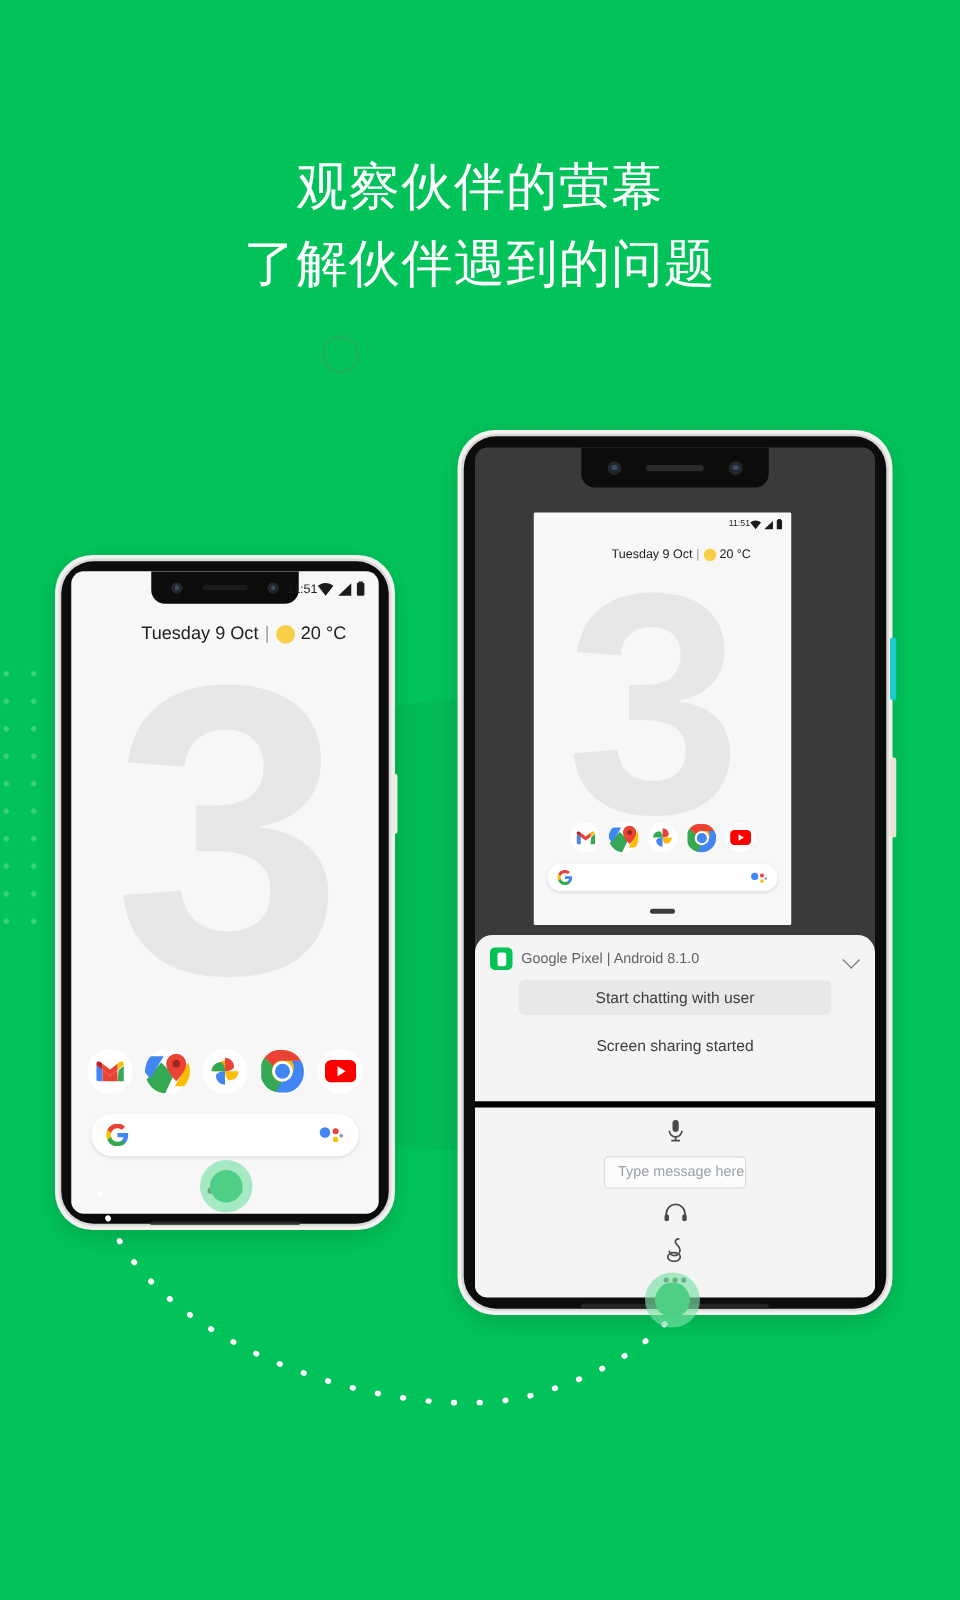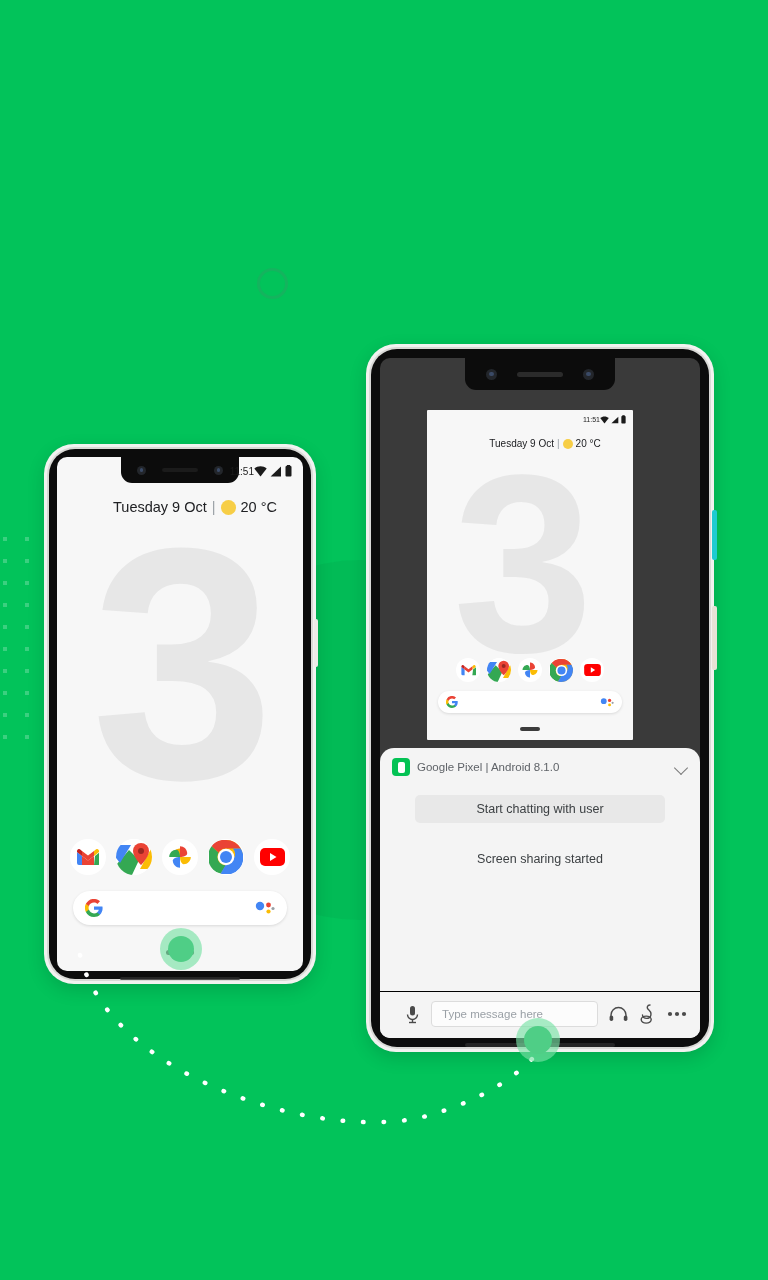--- a/index.html
+++ b/index.html
@@ -159,49 +159,52 @@
   .chat-head .title { font-size: 11.5px; color: #5f6368; flex: 1 1 auto; }
   .chev { width: 13px; height: 13px; position: relative; flex: 0 0 auto; }
   .chev::after{
     content:""; position:absolute; left:1px; top:2px; width:9px; height:9px;
     border-right:1.6px solid #7a7a7a; border-bottom:1.6px solid #7a7a7a;
     transform: rotate(45deg);
   }
   .showmore { text-align:center; color:#0BB95C; font-size:11.5px; font-weight:700; padding: 4px 0 12px 0; }
   .ts { text-align:center; color:#9aa0a6; font-size:10px; padding-bottom:5px; }
   .bubble {
-    margin: 11px auto; background:#e8e8e8; border-radius:5px;
+    margin: 0 auto; background:#e8e8e8; border-radius:5px;
     text-align:center; color:#3c4043; font-size:12.5px;
     padding: 7px 0; width: 78%;
   }
   .sysmsg { text-align:center; color:#3c4043; font-size:12.5px; padding: 18px 0 10px 0; }
 
   .inputbar {
     position: absolute; left:0; right:0; bottom:0;
     background:#f4f4f4;
     display:flex; align-items:center; gap:11px;
-    padding: 9px 13px 11px 25px;
-    border-top: 1px solid #000000;
+    padding: 9px 13px 11px 13px;
+    border-top: 5px solid #000000;
+    flex-direction: column;
   }
   .msgfield {
     flex: 1 1 auto; background:#fcfcfc; border:1px solid #dcdcdc;
     border-radius:4px; height:26px; line-height:24px;
     font-size:11.5px; color:#9aa0a6; padding-left:10px;
   }
   .barIcon { flex:0 0 auto; display:flex; align-items:center; justify-content:center; }
 </style>
 </head>
 <body>
 
 <div class="stage">
 
   <div class="dotgrid"></div>
   <div class="ring"></div>
   <div class="blob"></div>
 
+  <div class="headline">观察伙伴的萤幕
+了解伙伴遇到的问题</div>
 
   <div class="phone" style="left:44px; top:444px; width:272px; height:540px;">
     <div class="frame"></div>
     <div class="frame2"></div>
     <div class="bezel"></div>
 
     <div class="sidebtn" style="right:-2px; top:175px; width:4px; height:48px; background:#ecebe7;"></div>
 
     <div class="screen" style="left:13px; top:13px; right:13px; bottom:13px; background:#f7f7f7;">
 

